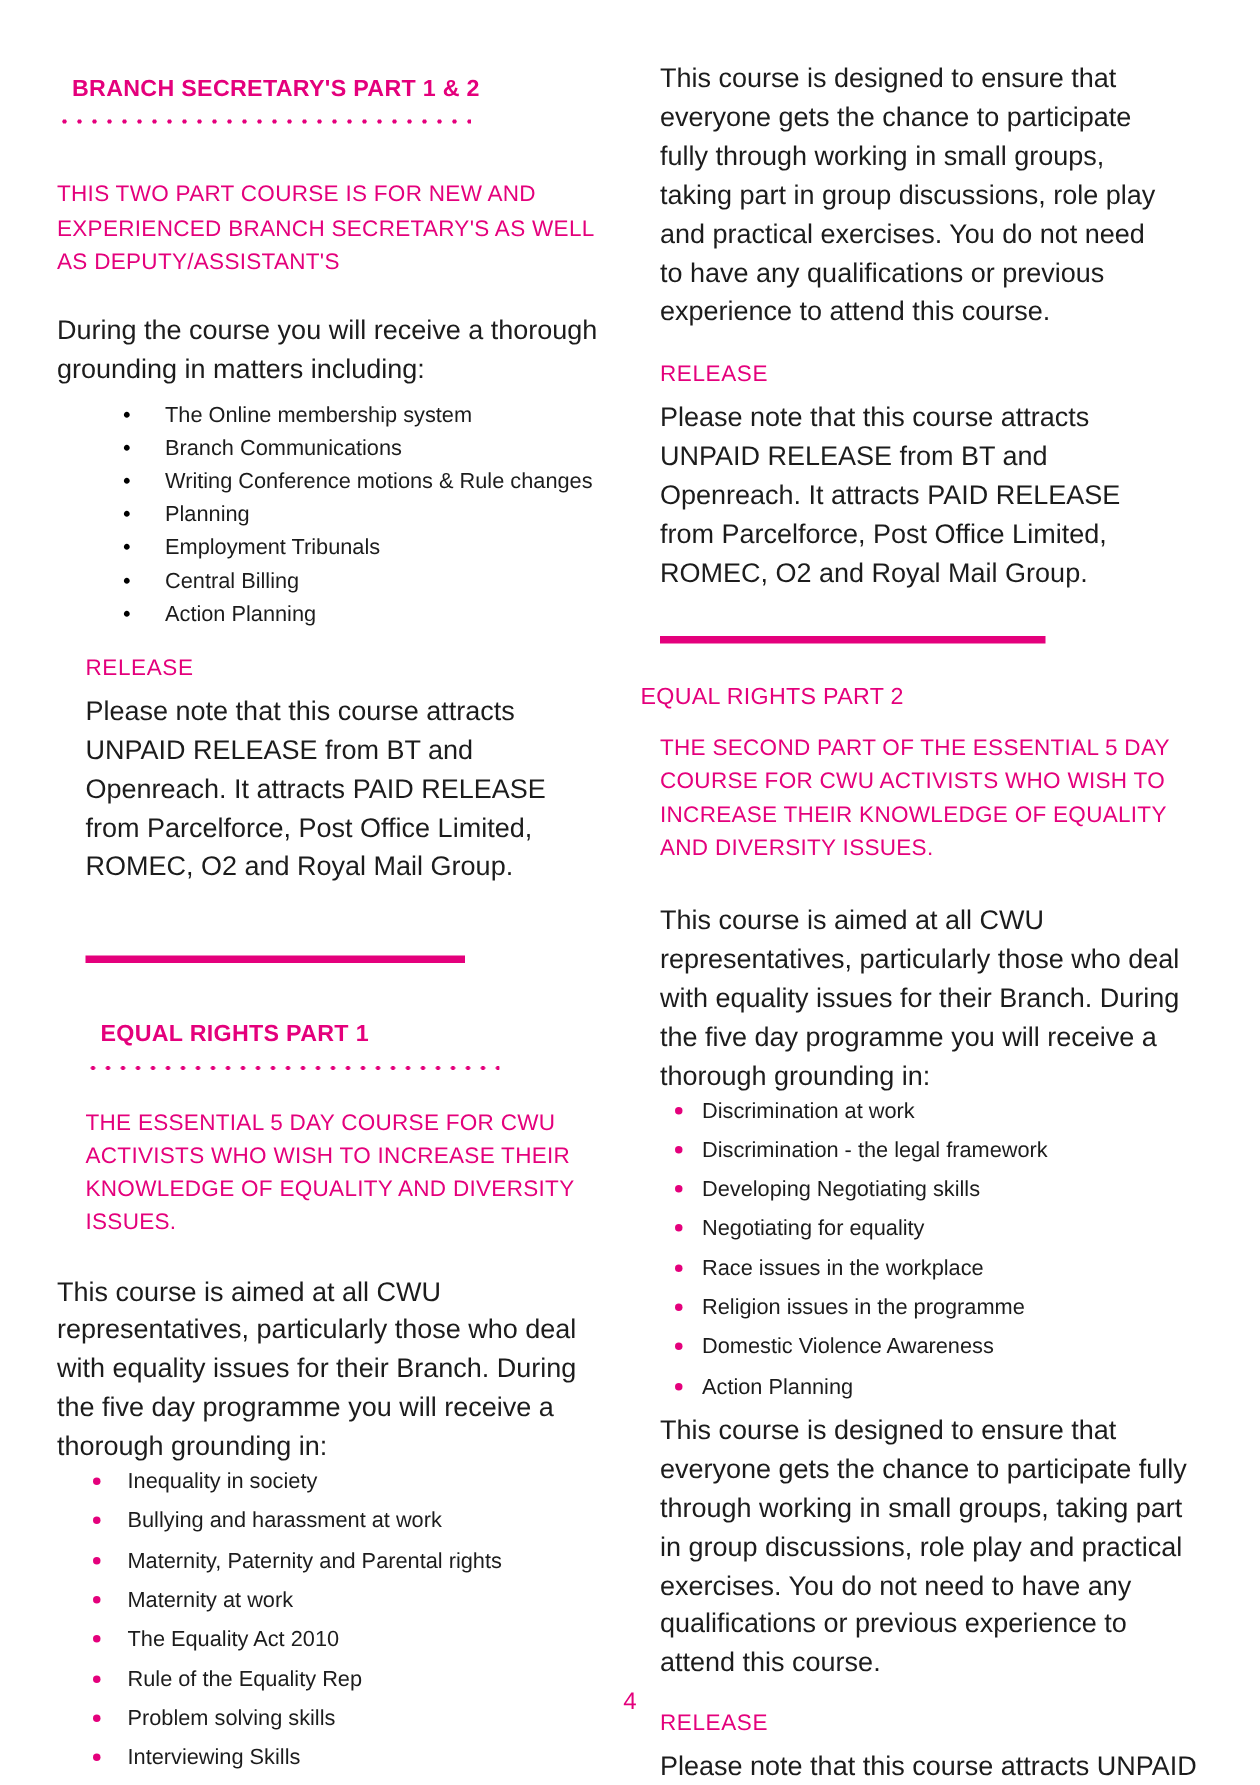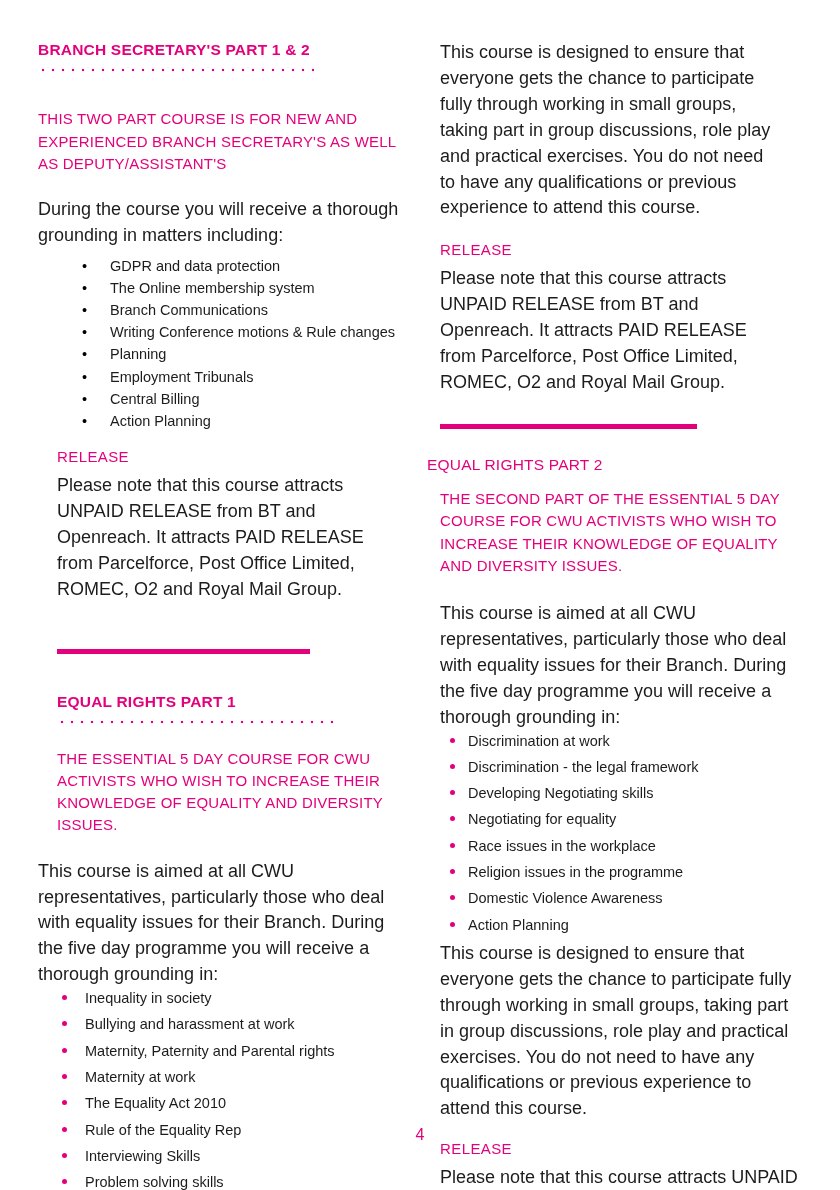--- a/index.html
+++ b/index.html
@@ -7,21 +7,21 @@
   html, body { margin:0; padding:0; background:#ffffff; }
   .page {
     width:840px; height:1190px; background:#ffffff;
     font-family:"Liberation Sans", sans-serif; color:var(--text);
     position:relative; padding:40px 36px 0 38px; overflow:hidden;
   }
   .columns { display:flex; }
   .col-left  { width:366px; margin-right:36px; flex:none; }
   .col-right { width:364px; flex:none; }
 
-  .sec-title { color:var(--accent); font-weight:bold; font-size:15.5px; letter-spacing:0.2px; margin:0; line-height:1.25; }
+  .sec-title { color:var(--accent); font-weight:bold; font-size:15.5px; letter-spacing:0.2px; margin:10px; line-height:1.25; }
   .sec-title.regular { font-weight:normal; }
   .dotted-sep {
     height:4px; width:276px; margin-top:9px;
     background-image:radial-gradient(circle, var(--accent) 1.3px, transparent 1.6px);
     background-size:10px 4px; background-repeat:repeat-x; background-position:left center;
   }
   .sec-subtitle { color:var(--accent); font-size:15px; line-height:1.48; margin:0; letter-spacing:0.2px; }
   .body-text { font-size:18px; line-height:1.44; margin:0; color:var(--text); }
   .release-heading { color:var(--accent); font-size:15px; letter-spacing:0.4px; margin:0 0 8px 0; }
   .bar { height:5px; background:var(--accent); }
@@ -57,21 +57,20 @@
   <div class="columns">
 
     <div class="col-left">
 
       <section>
         <h2 class="sec-title">BRANCH SECRETARY'S PART 1 &amp; 2</h2>
         <div class="dotted-sep"></div>
         <p class="sec-subtitle mt-36">THIS TWO PART COURSE IS FOR NEW AND EXPERIENCED BRANCH SECRETARY'S AS WELL AS DEPUTY/ASSISTANT'S</p>
         <p class="body-text mt-22">During the course you will receive a thorough grounding in matters including:</p>
         <ul class="black-list">
-            <li>GDPR and data protection</li>
             <li>The Online membership system</li>
             <li>Branch Communications</li>
             <li>Writing Conference motions &amp; Rule changes</li>
             <li>Planning</li>
             <li>Employment Tribunals</li>
             <li>Central Billing</li>
             <li>Action Planning</li>
           </ul>
         <div class="indent-19 mt-16">
           <p class="release-heading">RELEASE</p>
@@ -87,22 +86,22 @@
           <p class="sec-subtitle mt-24">THE ESSENTIAL 5 DAY COURSE FOR CWU ACTIVISTS WHO WISH TO INCREASE THEIR KNOWLEDGE OF EQUALITY AND DIVERSITY ISSUES.</p>
         </div>
         <p class="body-text mt-22">This course is aimed at all CWU representatives, particularly those who deal with equality issues for their Branch.  During the five day programme you will receive a thorough grounding in:</p>
         <ul class="pink-list mt-18">
             <li>Inequality in society</li>
             <li>Bullying and harassment at work</li>
             <li>Maternity, Paternity and Parental rights</li>
             <li>Maternity at work</li>
             <li>The Equality Act 2010</li>
             <li>Rule of the Equality Rep</li>
+            <li>Problem solving skills</li>
             <li>Interviewing Skills</li>
-            <li>Problem solving skills</li>
           </ul>
       </section>
 
     </div>
 
     <div class="col-right">
 
       <section>
         <p class="body-text maxw-338">This course is designed to ensure that everyone gets the chance to participate fully through working in small groups, taking part in group discussions, role play and practical exercises. You do not need to have any qualifications or previous experience to attend this course.</p>
         <div class="mt-20">

